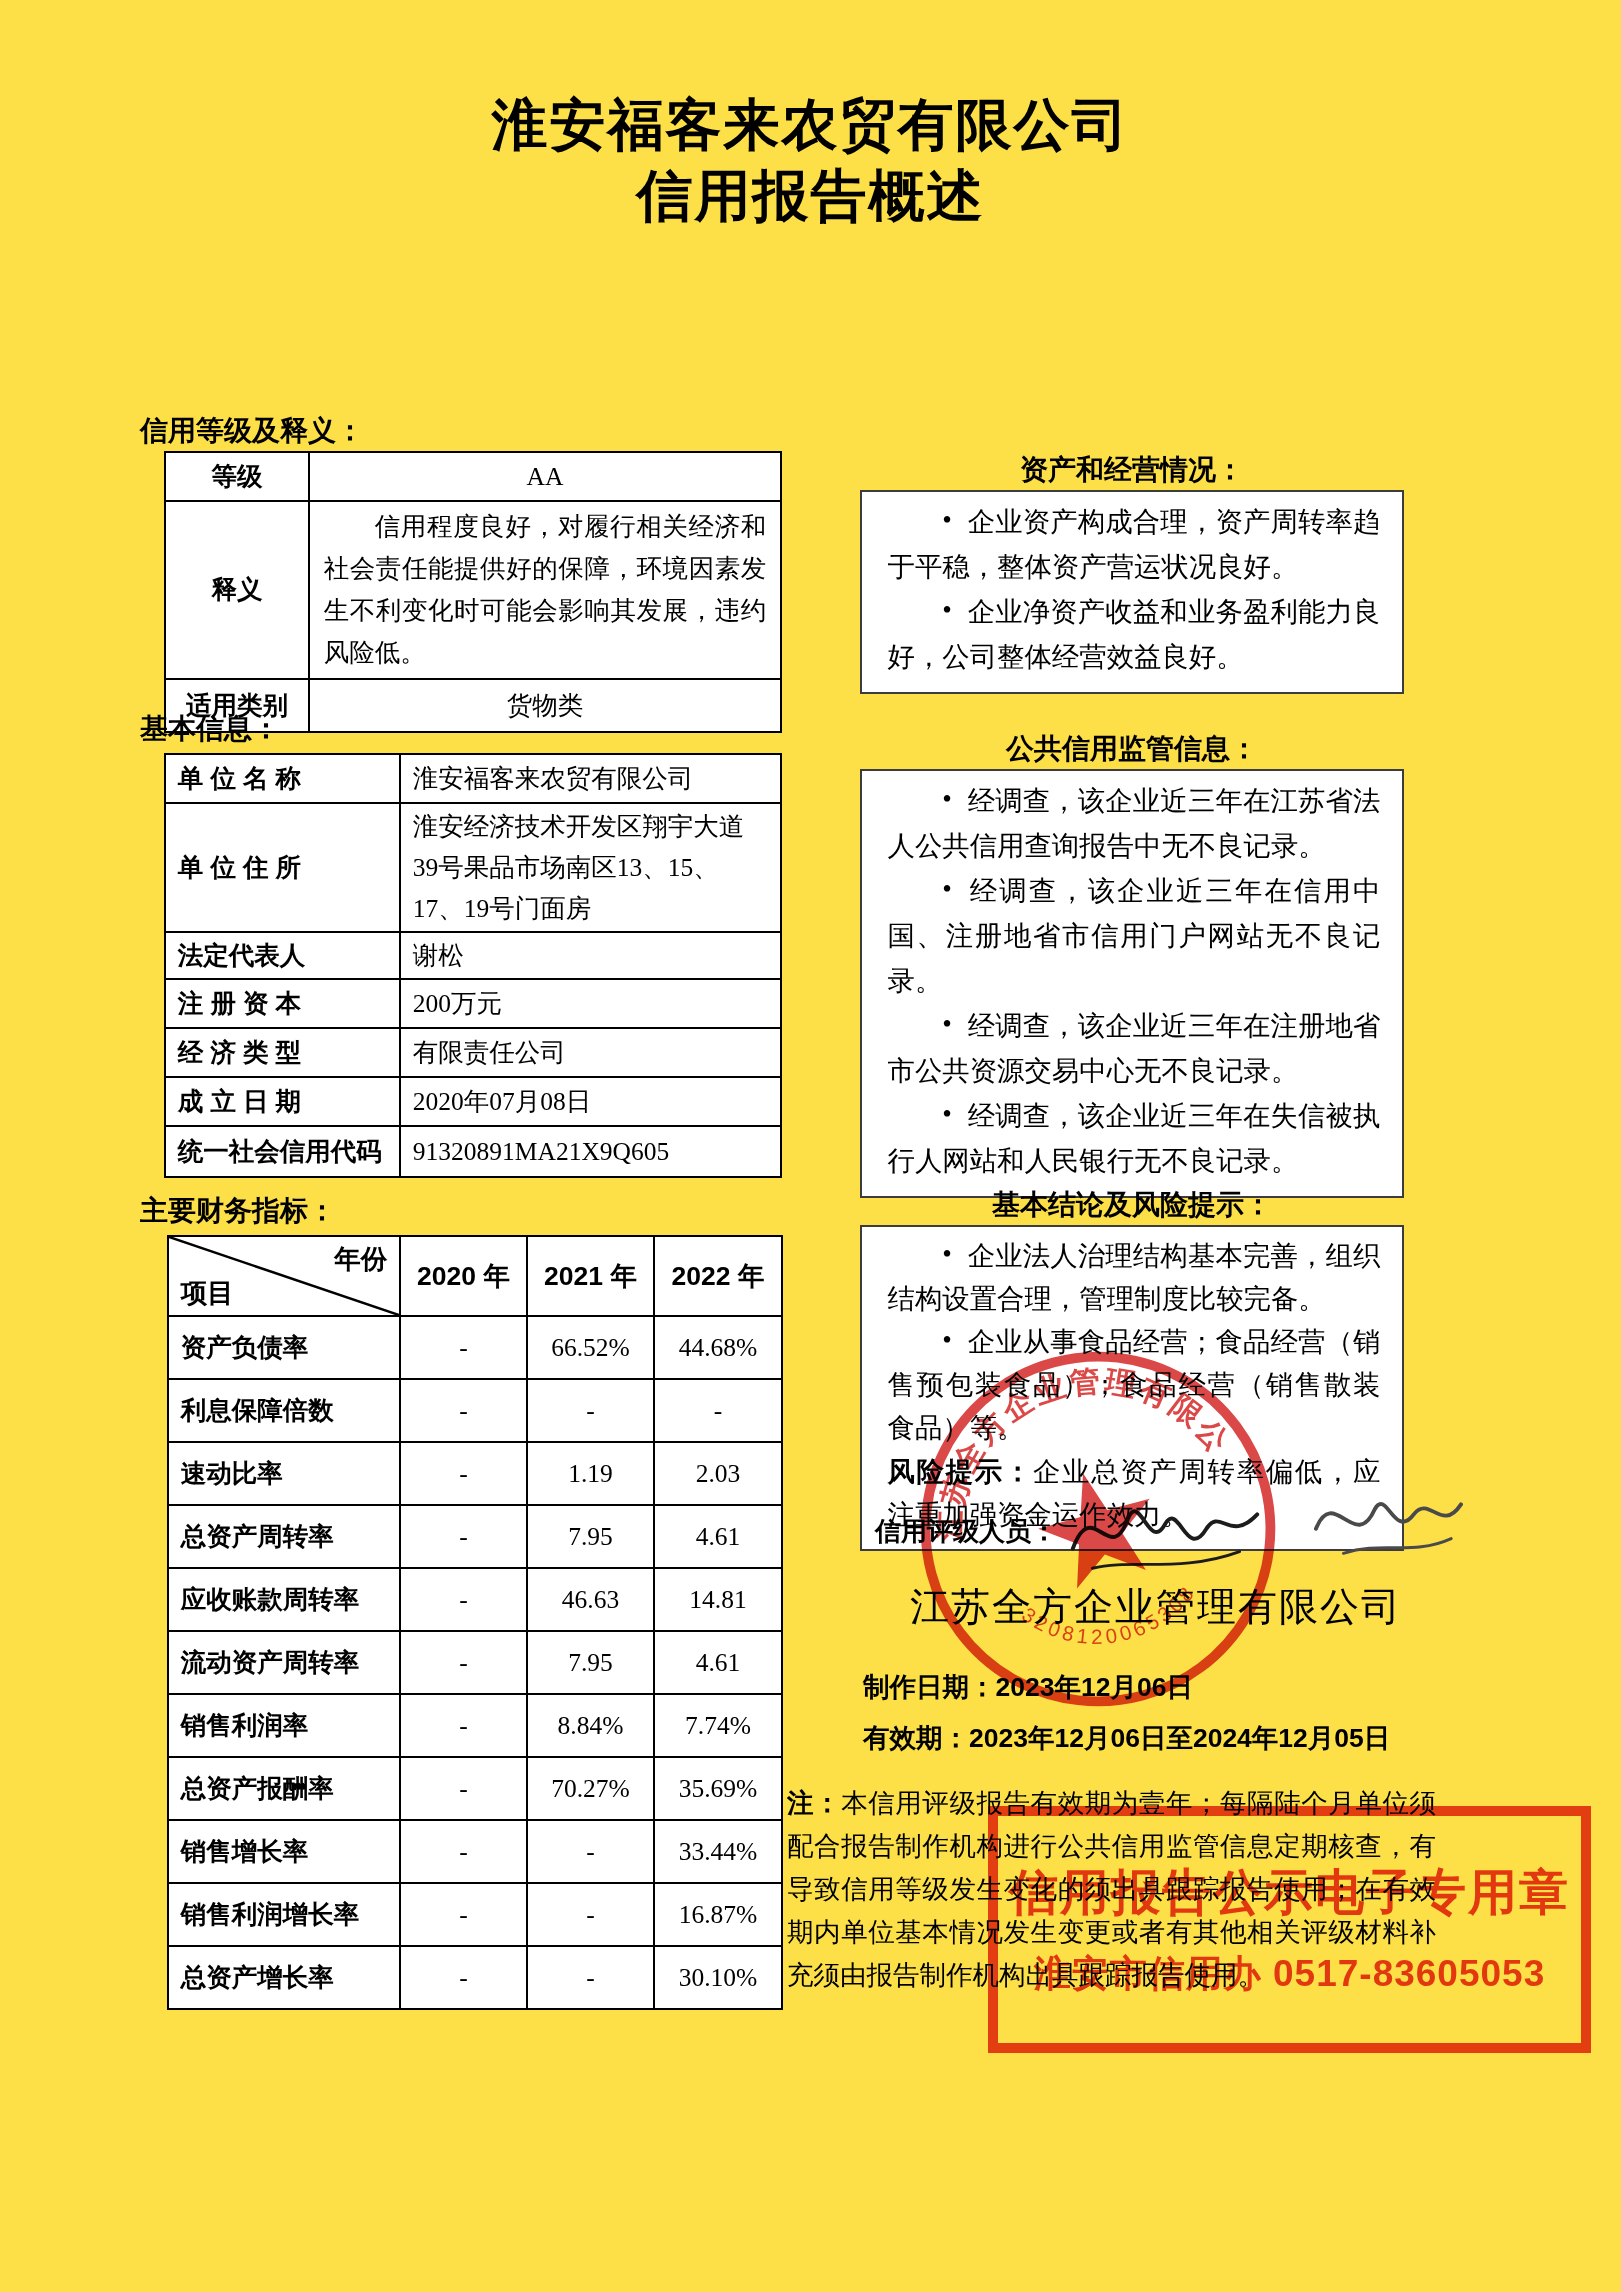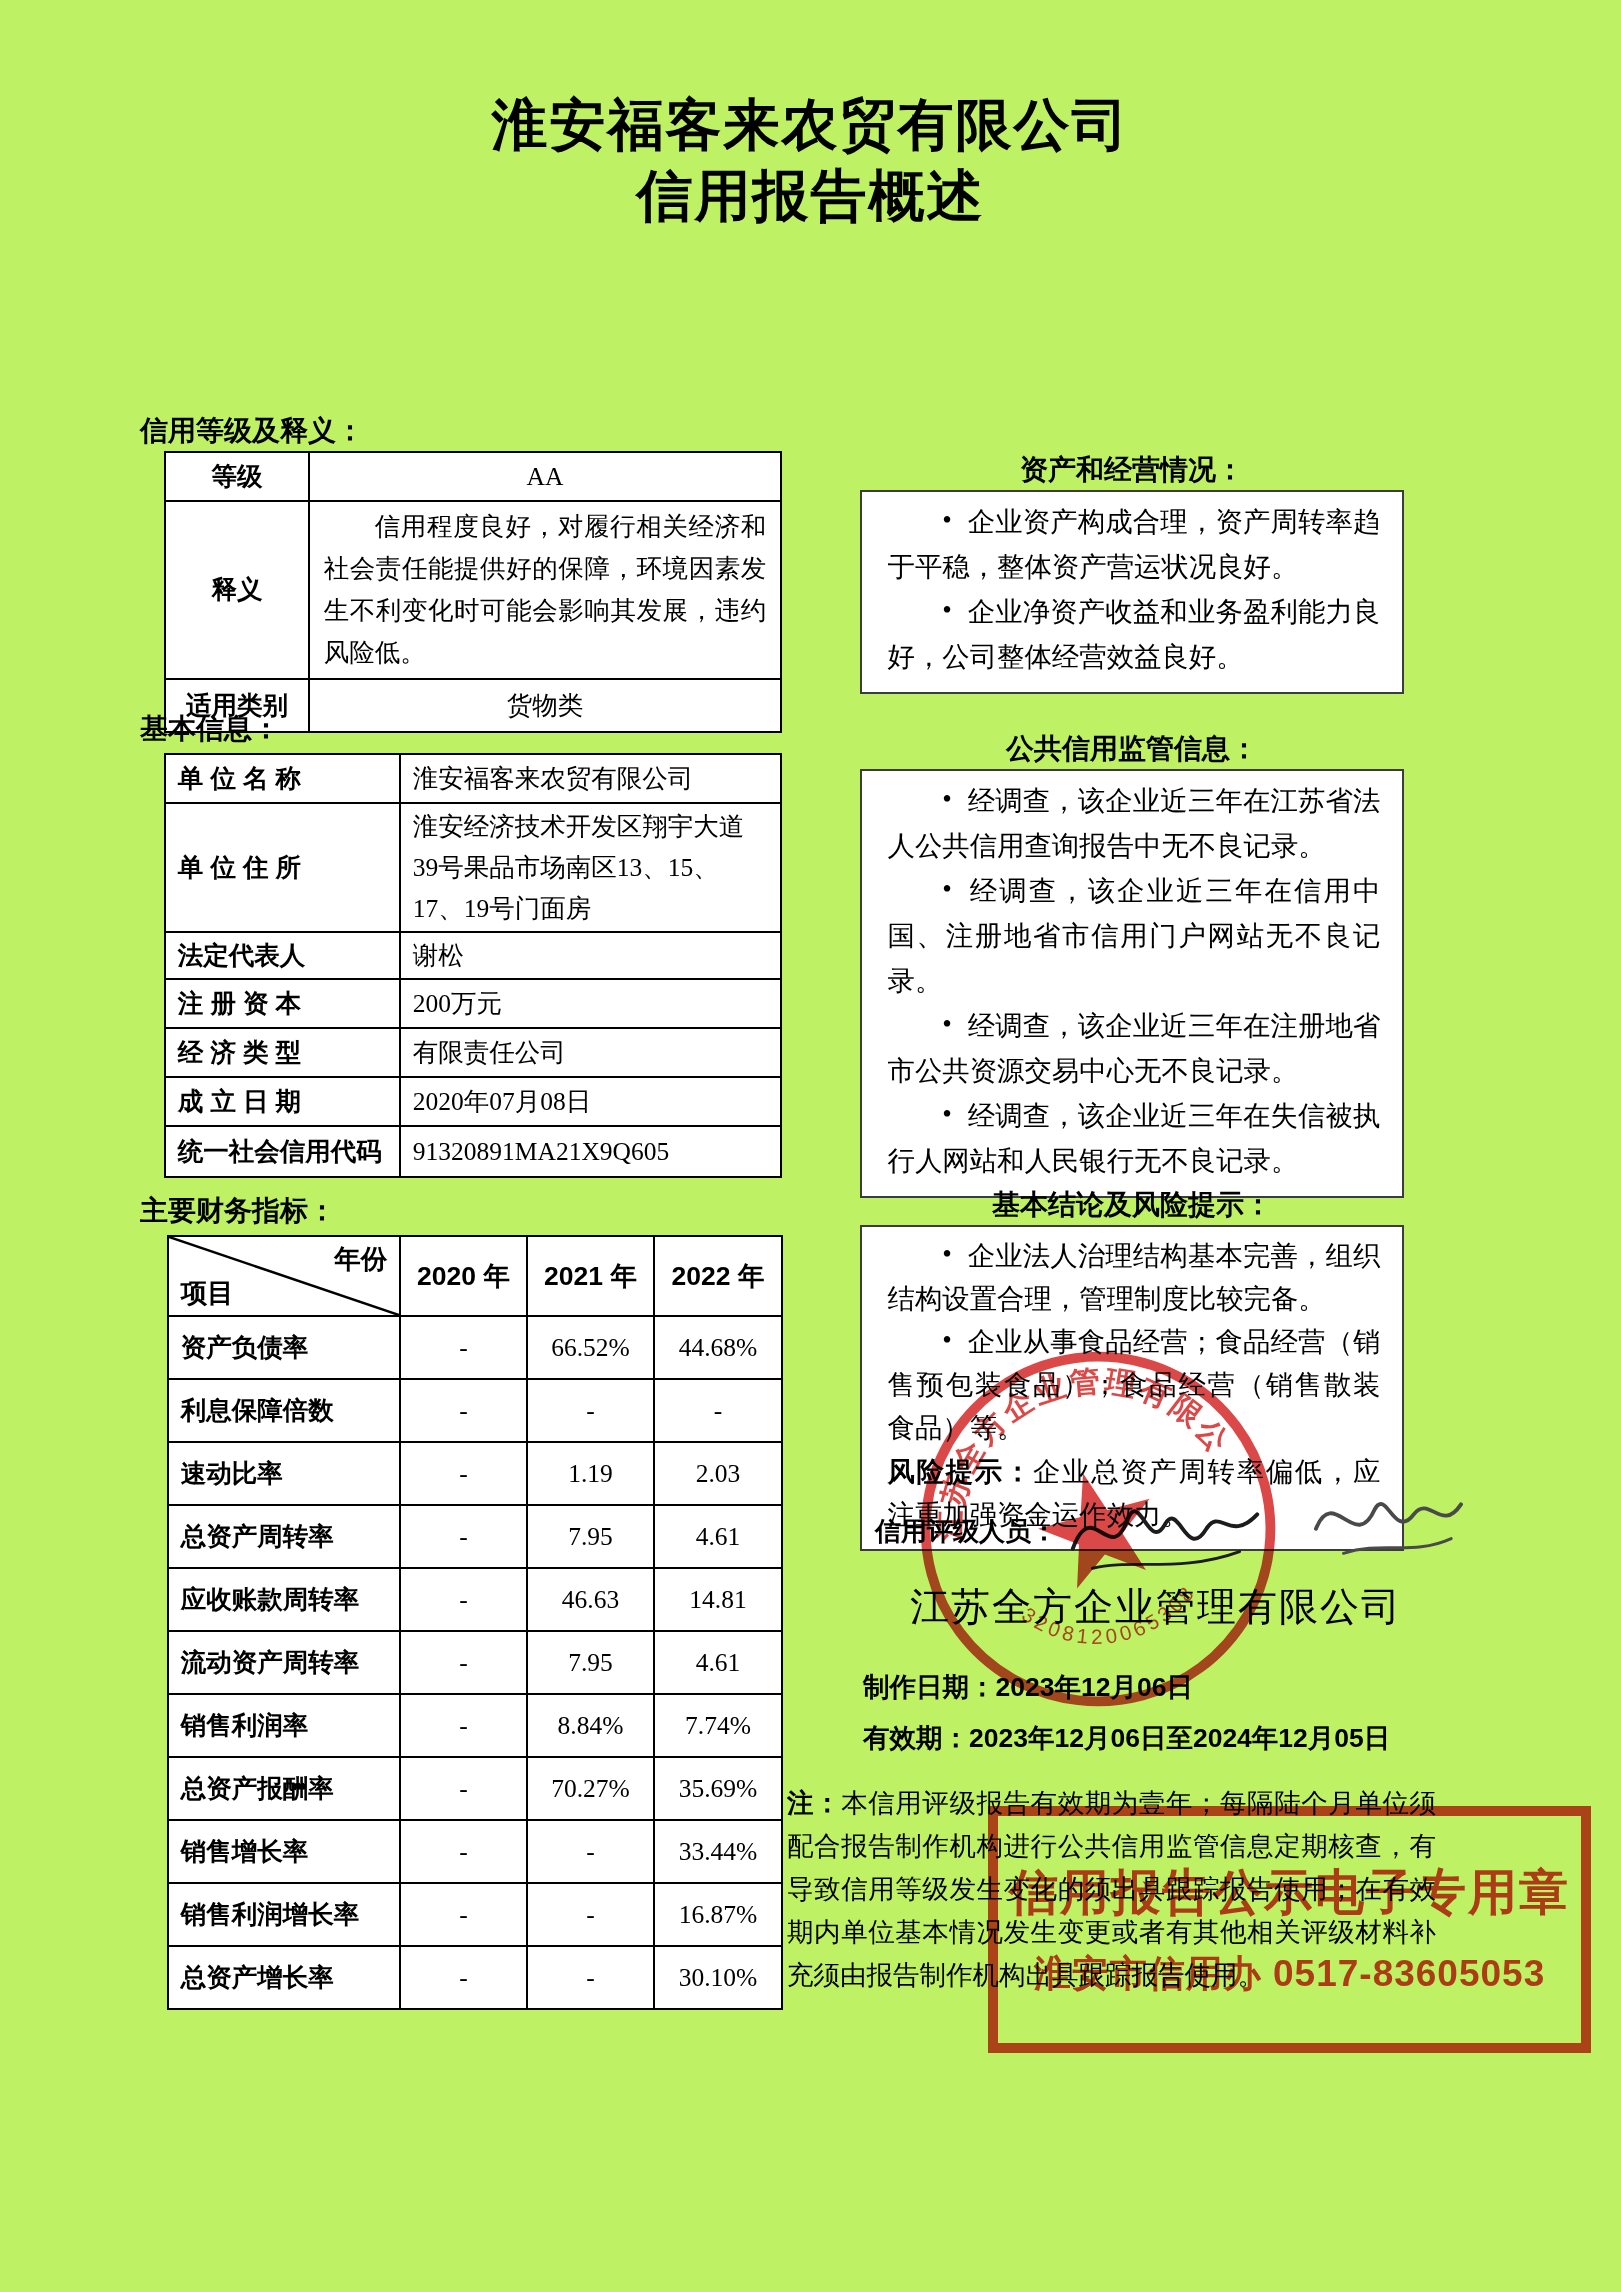--- a/index.html
+++ b/index.html
@@ -1,16 +1,16 @@
 <!DOCTYPE html>
 <html><head>
 <meta charset="utf-8">
 <style>
   html,body{margin:0;padding:0;background:#ffffff;}
-  .page{position:relative;width:1621px;height:2293px;background:#bef264;overflow:hidden;
+  .page{position:relative;width:1621px;height:2293px;background:#fde047;overflow:hidden;
         font-family:"Liberation Serif","DejaVu Serif",serif;color:#000;}
 
   
   .title-wrap{position:absolute;top:90px;left:0;width:100%;text-align:center;}
   .title-line{font-family:"Liberation Serif",serif;font-weight:bold;font-size:56px;line-height:71px;letter-spacing:2px;}
 
   
   .lhead{position:absolute;font-family:"Liberation Sans","DejaVu Sans",sans-serif;font-weight:bold;font-size:28px;}
   .rhead{position:absolute;left:860px;width:544px;text-align:center;
          font-family:"Liberation Sans","DejaVu Sans",sans-serif;font-weight:bold;font-size:28px;}

